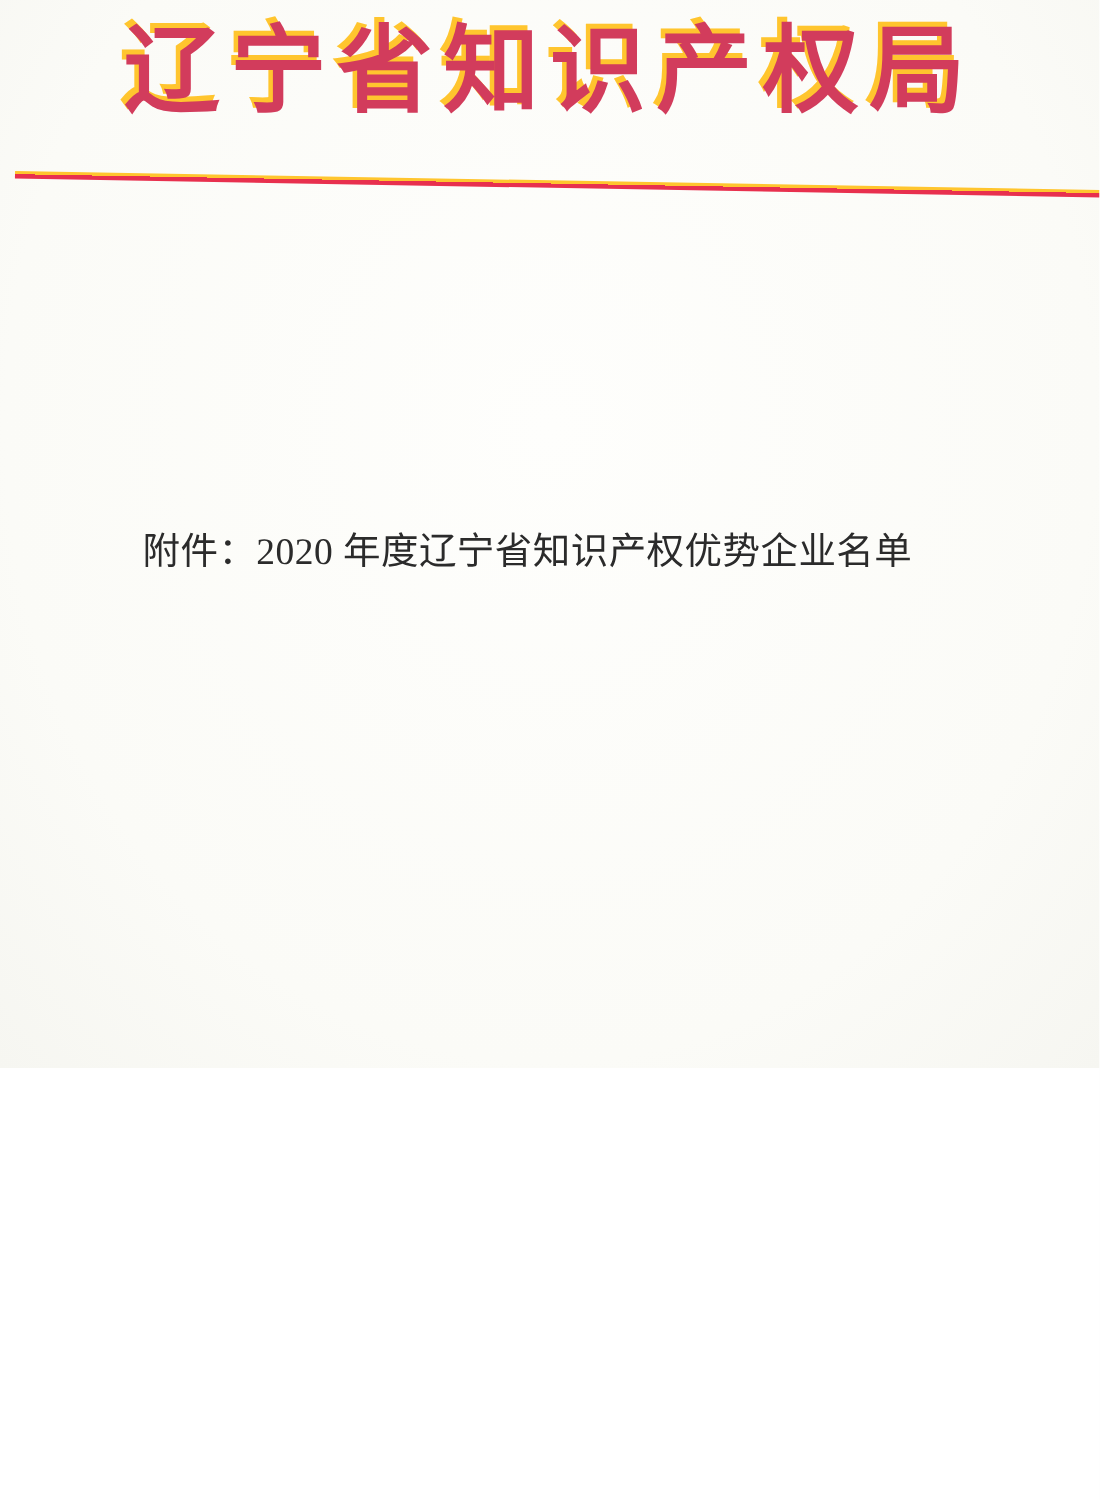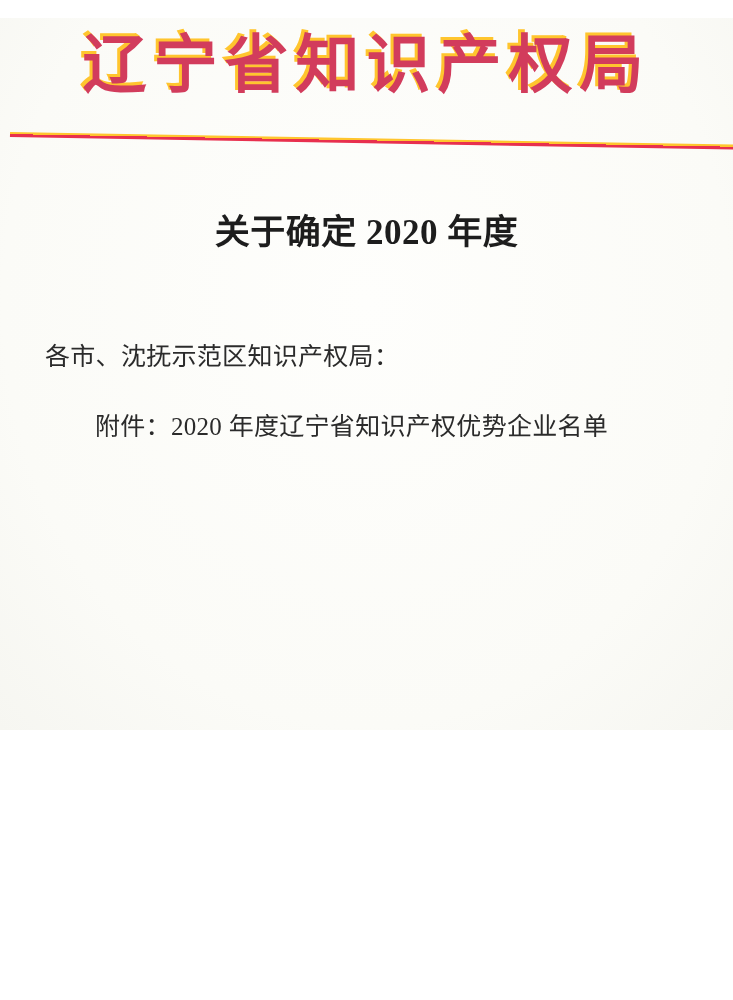--- a/index.html
+++ b/index.html
@@ -12,21 +12,21 @@
     --seal-red: #dc4545;
   }
   * { margin: 0; padding: 0; box-sizing: border-box; }
   html, body { background: #ffffff; }
   body { font-family: "Liberation Serif", "DejaVu Serif", serif; }
 
   .page {
     position: relative;
     width: 733px;
     height: 712px;
-    margin: 18px auto;
+    margin: 0 auto;
     background: var(--paper);
     background-image: radial-gradient(ellipse at 50% 40%, #fefefc 0%, #fbfbf7 70%, #f6f6f1 100%);
     overflow: hidden;
   }
 
   .agency-header {
     position: absolute;
     top: 8px;
     left: 0;
     width: 100%;
@@ -113,25 +113,23 @@
 </head>
 <body>
 
 <div class="page">
 
   <div class="agency-header">辽宁省知识产权局</div>
 
   <div class="rule rule-top"></div>
 
   <div class="doc-title">
-    <div>关于确定 2020 年度</div>
   </div>
 
   <div class="body-text">
-    <div class="salutation">各市、沈抚示范区知识产权局：</div>
     <div class="attachment-line">附件：2020 年度辽宁省知识产权优势企业名单</div>
   </div>
 
   <div class="signature-block">
     <div class="signature-name">辽宁省知识产权局</div>
     <div class="signature-date">2021 年 2 月 1 日</div>
   </div>
 
   <div class="seal">
     <svg viewBox="0 0 200 200">

